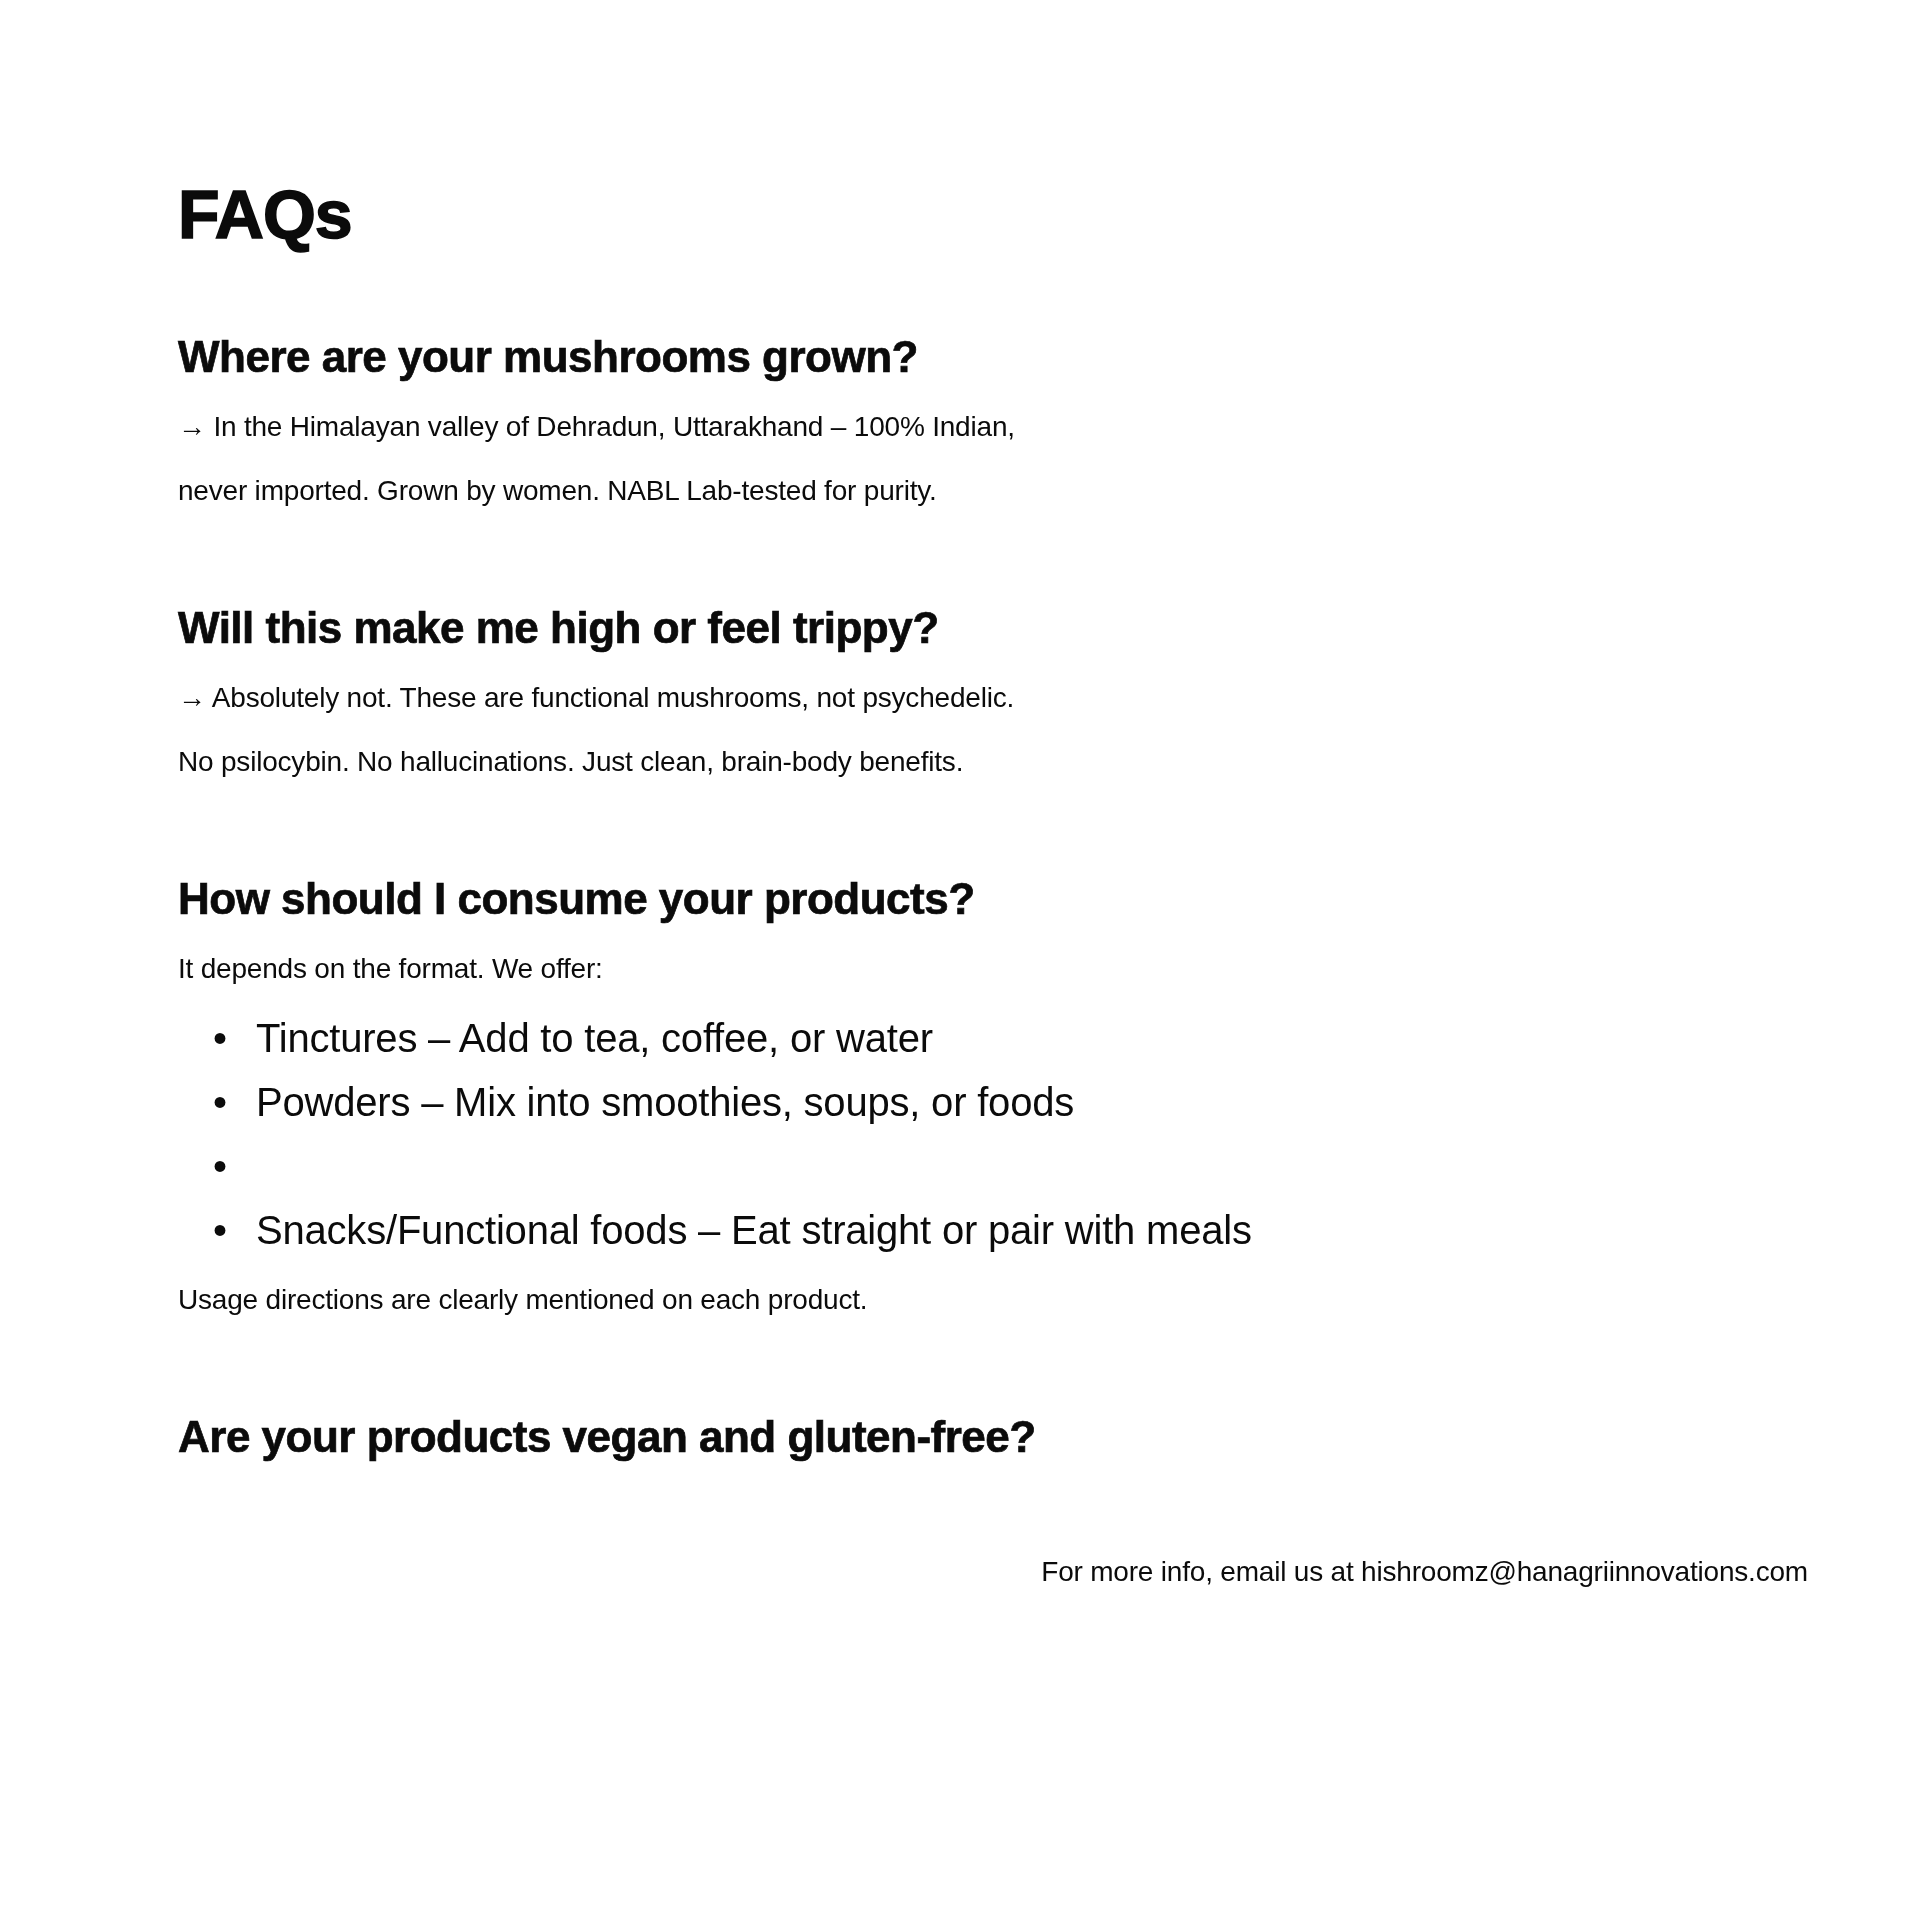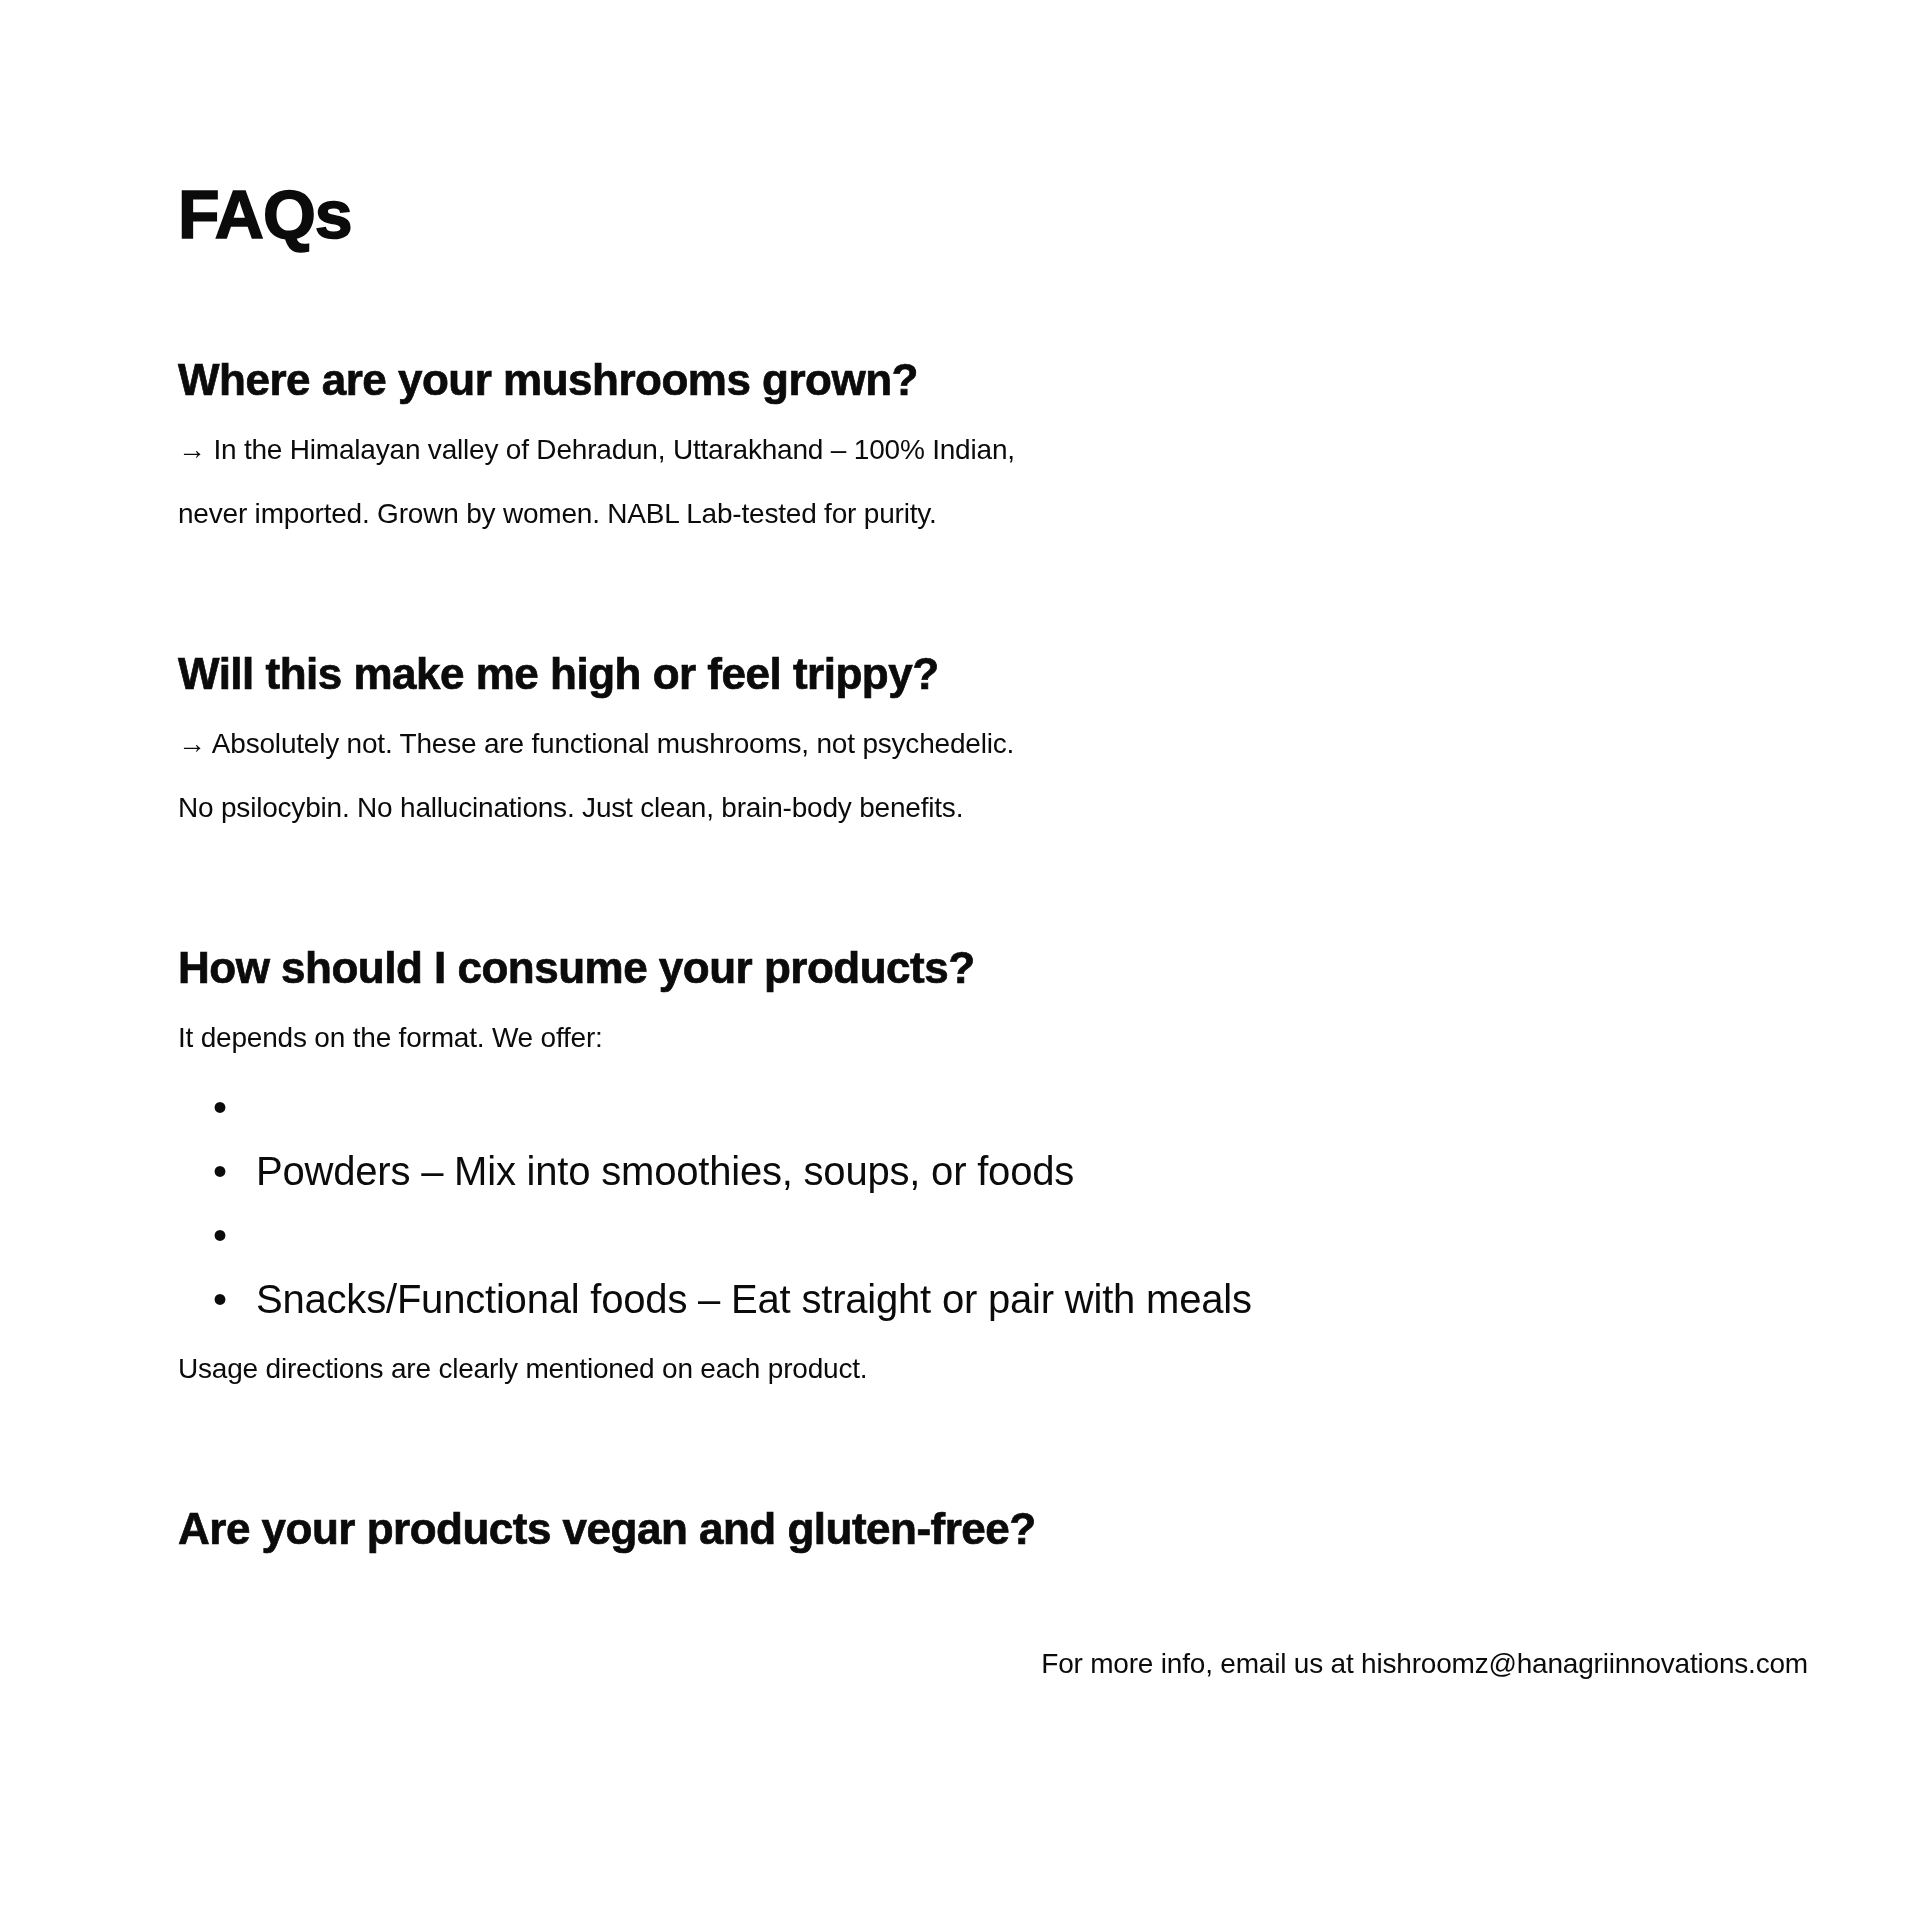--- a/index.html
+++ b/index.html
@@ -23,21 +23,21 @@
   .title {
     margin: 177px 0 12px 0;
     font-size: 68px;
     line-height: 75px;
     font-weight: 900;
     text-align: left;
     letter-spacing: -1px;
     -webkit-text-stroke: 1.6px #0b0b0b;
   }
   .faq-section {
-    margin-top: 96px;
+    margin-top: 73px;
   }
   .question {
     margin: 0;
     font-size: 44px;
     line-height: 64px;
     font-weight: 800;
     letter-spacing: -0.5px;
     -webkit-text-stroke: 0.7px #0b0b0b;
   }
   .body-text {
@@ -88,20 +88,21 @@
     <p class="body-text">→ Absolutely not. These are functional mushrooms, not psychedelic.
 No psilocybin. No hallucinations. Just clean, brain-body benefits.</p>
   </section>
 
   <section class="faq-section">
     <h2 class="question">How should I consume your products?</h2>
     <p class="body-text">It depends on the format. We offer:</p>
     <div class="bullet-list">
       <div class="bullet-row">
         <span class="bullet-dot">•</span>
+        <span class="bullet-text">Tinctures – Add to tea, coffee, or water</span>
       </div>
       <div class="bullet-row">
         <span class="bullet-dot">•</span>
         <span class="bullet-text">Powders – Mix into smoothies, soups, or foods</span>
       </div>
       <div class="bullet-row">
         <span class="bullet-dot">•</span>
       </div>
       <div class="bullet-row">
         <span class="bullet-dot">•</span>

